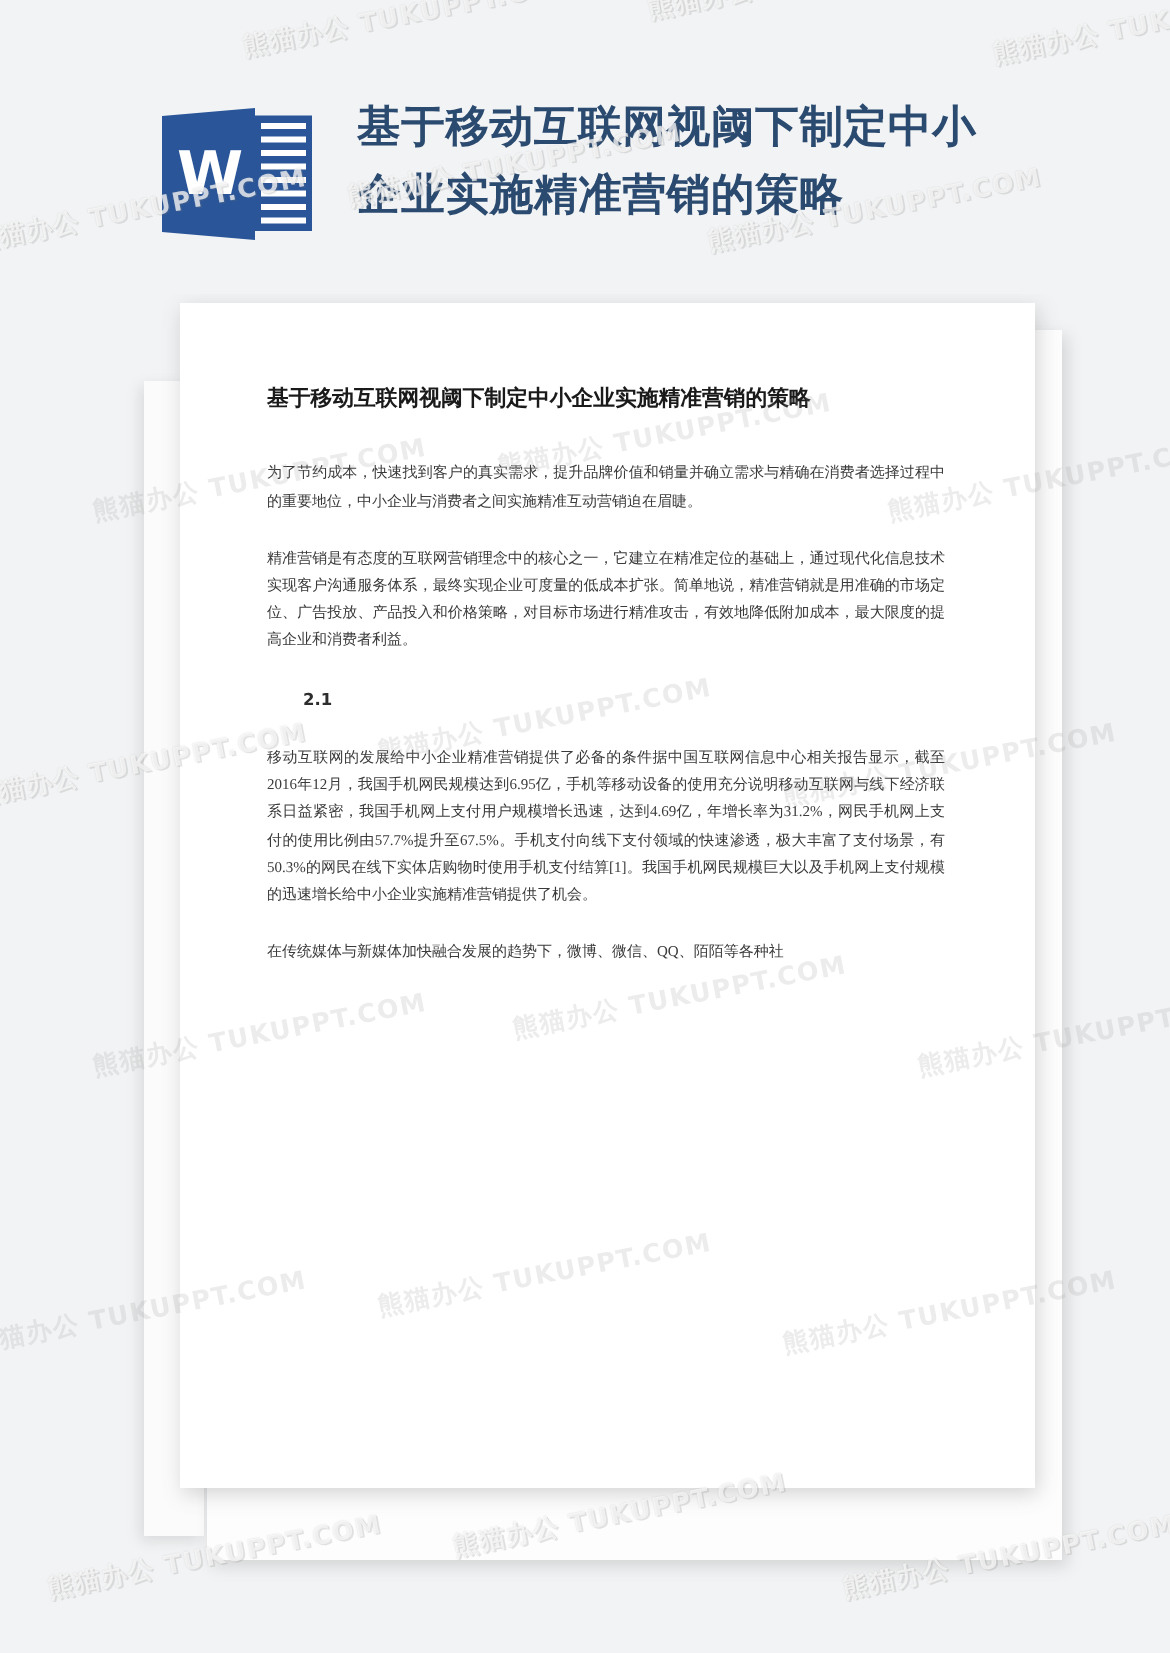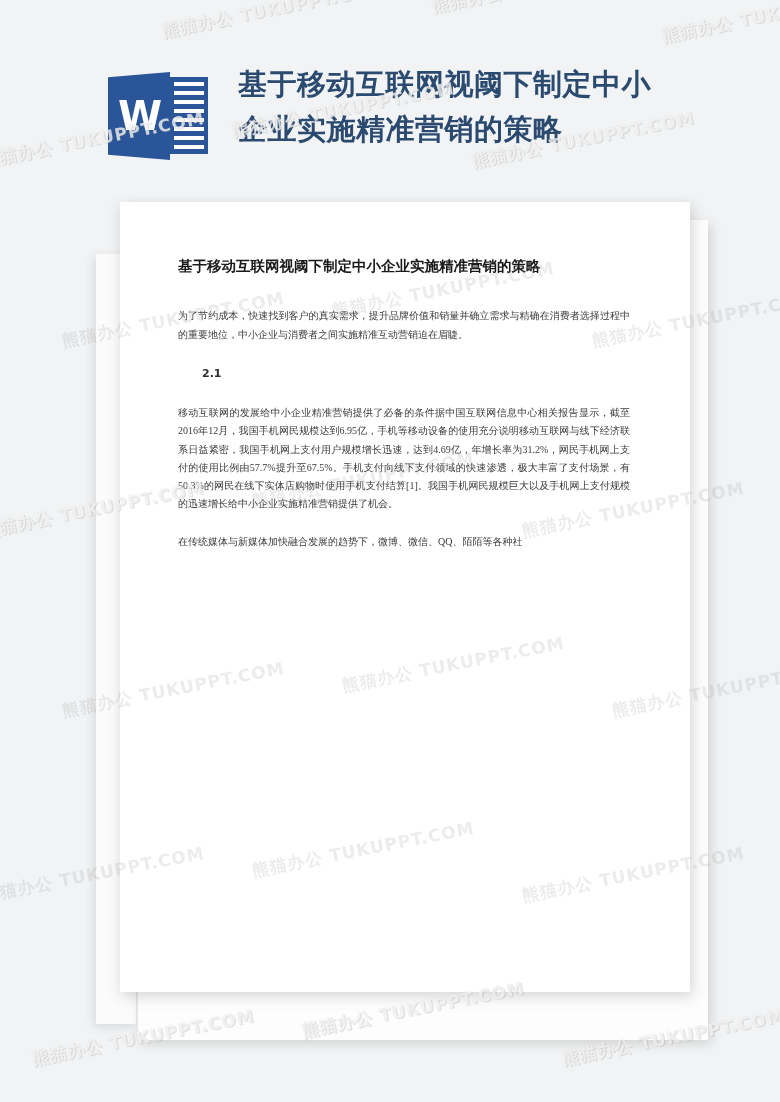--- a/index.html
+++ b/index.html
@@ -219,20 +219,21 @@
 
   <div class="page-sliver"></div>
   <div class="page-back"></div>
 
   <div class="page-front">
     <div class="doc-body">
 
       <h1 class="doc-title">基于移动互联网视阈下制定中小企业实施精准营销的策略</h1>
 
       <p class="doc-p">为了节约成本，快速找到客户的真实需求，提升品牌价值和销量并确立需求与精确在消费者选择过程中的重要地位，中小企业与消费者之间实施精准互动营销迫在眉睫。</p>
+      <p class="doc-p">精准营销是有态度的互联网营销理念中的核心之一，它建立在精准定位的基础上，通过现代化信息技术实现客户沟通服务体系，最终实现企业可度量的低成本扩张。简单地说，精准营销就是用准确的市场定位、广告投放、产品投入和价格策略，对目标市场进行精准攻击，有效地降低附加成本，最大限度的提高企业和消费者利益。</p>
       <p class="doc-h"><span class="num">2.1</span> </p>
       <p class="doc-p">移动互联网的发展给中小企业精准营销提供了必备的条件据中国互联网信息中心相关报告显示，截至2016年12月，我国手机网民规模达到6.95亿，手机等移动设备的使用充分说明移动互联网与线下经济联系日益紧密，我国手机网上支付用户规模增长迅速，达到4.69亿，年增长率为31.2%，网民手机网上支付的使用比例由57.7%提升至67.5%。手机支付向线下支付领域的快速渗透，极大丰富了支付场景，有50.3%的网民在线下实体店购物时使用手机支付结算[1]。我国手机网民规模巨大以及手机网上支付规模的迅速增长给中小企业实施精准营销提供了机会。</p>
       <p class="doc-p">在传统媒体与新媒体加快融合发展的趋势下，微博、微信、QQ、陌陌等各种社</p>
 
     </div>
   </div>
 </div>
 
 <div class="watermark-layer">
     <div class="wm" style="left: -20px; top: 150px;">熊猫办公 TUKUPPT.COM</div>

